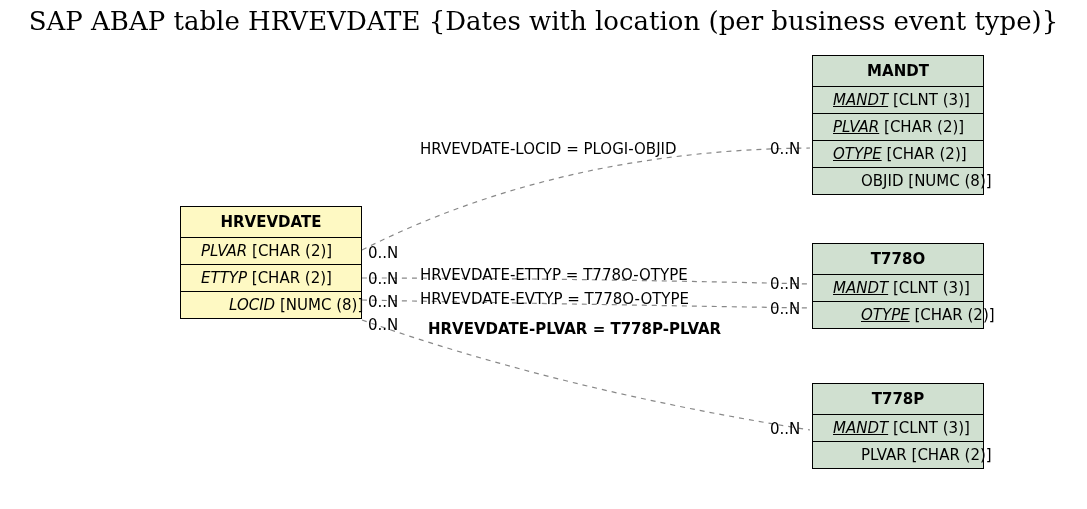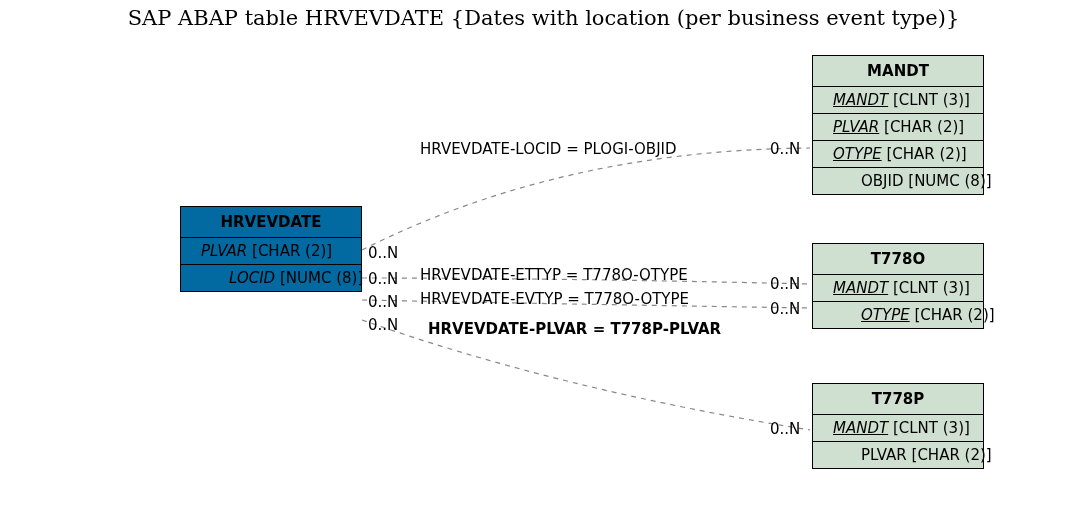--- a/index.html
+++ b/index.html
@@ -10,21 +10,21 @@
     font-family: "DejaVu Sans", Verdana, Arial, sans-serif;
     background: #ffffff;
     color: #000000;
   }
   .title {
     position: absolute;
     left: 0;
     top: 6px;
     width: 1087px;
     text-align: center;
-    font-size: 21px;
+    font-size: 26px;
     font-family: "DejaVu Serif", Georgia, serif;
   }
   .entity {
     position: absolute;
     border: 1px solid #000;
     font-size: 15px;
   }
   .entity .hdr {
     font-weight: bold;
     text-align: center;
@@ -33,21 +33,21 @@
     white-space: nowrap;
   }
   .entity .row {
     padding: 4px 20px;
     border-bottom: 1px solid #000;
     white-space: nowrap;
   }
   .entity .row:last-child { border-bottom: none; margin-left: 28px; }
   .entity .key { font-style: italic; text-decoration: underline; }
   .entity .ital { font-style: italic; }
-  .main-entity  { background: #0369a1; }
+  .main-entity  { background: #fef9c3; }
   .ref-entity   { background: #d0e0d0; }
   svg.lines {
     position: absolute;
     left: 0; top: 0;
     width: 1087px; height: 509px;
     pointer-events: none;
   }
   .rel-label, .card-label {
     position: absolute;
     font-size: 15px;
@@ -56,20 +56,24 @@
 </style>
 </head>
 <body>
 
 <div class="title">SAP ABAP table HRVEVDATE {Dates with location (per business event type)}</div>
 
 <div class="entity main-entity" style="left:180px; top:206px; width:180px;">
   <div class="hdr">HRVEVDATE</div>
   <div class="row">
     <span class="ital">PLVAR</span>
+    <span>[CHAR (2)]</span>
+  </div>
+  <div class="row">
+    <span class="ital">ETTYP</span>
     <span>[CHAR (2)]</span>
   </div>
   <div class="row">
     <span class="ital">LOCID</span>
     <span>[NUMC (8)]</span>
   </div>
 </div>
 
 <div class="entity ref-entity" style="left:812px; top:55px; width:170px;">
   <div class="hdr">MANDT</div>

